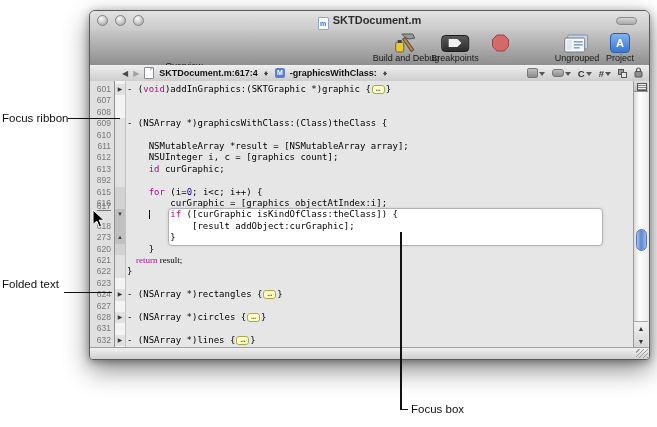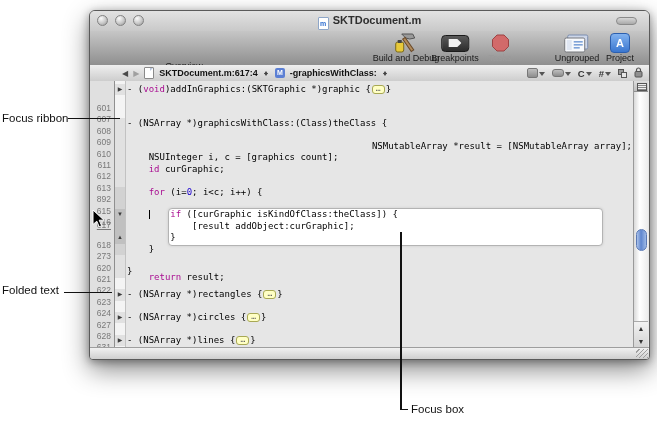--- a/index.html
+++ b/index.html
@@ -59,21 +59,21 @@
   .gicon{background:linear-gradient(#bfbfbf,#8d8d8d);border:1px solid #777;border-radius:2px;}
   .poplbl{font-weight:bold;font-size:9.5px;color:#333;}
   .dbl-sq{position:relative;width:9px;height:9px;}
   .dbl-sq i{position:absolute;width:6px;height:6px;border:1px solid #555;box-sizing:border-box;display:block;}
   .dbl-sq i.b{left:0;top:0;background:#9a9a9a;}
   .dbl-sq i.f{left:3px;top:3px;background:#e6e6e6;}
 
   
   .editor{position:absolute;left:0;top:70px;right:0;height:266px;background:#e6e6e6;}
   .gutter{position:absolute;left:0;top:0;width:25px;height:100%;background:#e0e0e0;border-right:1px solid #8f8f8f;box-sizing:border-box;}
-  .gutter-rows{position:absolute;left:0;top:3px;width:21px;height:100%;margin-top:19px;}
+  .gutter-rows{position:absolute;left:0;top:3px;width:21px;height:100%;}
   .gnum{position:absolute;width:100%;height:11.4px;line-height:11.4px;text-align:right;
         font-size:8.5px;color:#787878;font-family:"Liberation Sans",sans-serif;}
   .ribbon{position:absolute;left:25px;top:0;width:11px;height:100%;background:#f4f4f4;border-right:1px solid #c2c2c2;box-sizing:border-box;}
   .ribbon-layer{position:absolute;left:0;top:3px;width:10px;height:100%;}
   .band{position:absolute;left:0;width:100%;}
   .band.l1{background:#e1e1e1;}
   .band.l2{background:#d2d2d2;}
   .band.l3{background:#c0c0c0;}
   .rmark{position:absolute;left:0;width:100%;height:11.4px;line-height:11.4px;text-align:center;
          font-size:6px;color:#3c3c3c;cursor:pointer;}
@@ -113,21 +113,21 @@
   .cline{position:absolute;background:#111;z-index:40;pointer-events:none;}
 </style>
 </head>
 <body>
 
 <div class="canvas">
 
   <div class="callout" style="left:2px;top:112px;">Focus ribbon</div>
   <div class="cline" style="left:68px;top:117.5px;width:52px;height:1.5px;"></div>
 
-  <div class="callout" style="left:2px;top:284px;">Folded text</div>
+  <div class="callout" style="left:2px;top:278px;">Folded text</div>
   <div class="cline" style="left:64px;top:291.5px;width:48px;height:1.5px;"></div>
 
   <div class="cline" style="left:400px;top:232px;width:1.5px;height:178px;"></div>
   <div class="cline" style="left:400px;top:408.5px;width:8px;height:1.5px;"></div>
   <div class="callout" style="left:411px;top:403px;">Focus box</div>
 
   <div class="window">
 
     <div class="titlebar">
       <div class="lights">
@@ -283,30 +283,31 @@
           </div>
       </div>
       <div class="codearea">
         <div class="rows" id="rows">
           <div id="focus-box" style="top: 123.9px; height: 36.2px;"></div>
           <div id="caret" style="top: 126.4px; left: 21.68px;"></div>
         <div class="crow" style="top: 0px;"><span class="tk-p">- (</span><span class="tk-k">void</span><span class="tk-p">)addInGraphics:(SKTGraphic *)graphic {</span><span class="tk-e">…</span><span class="tk-p">}</span></div>
             <div class="crow" style="top: 11.4px;"></div>
             <div class="crow" style="top: 22.8px;"></div>
             <div class="crow" style="top: 34.2px;"><span class="tk-p">- (NSArray *)graphicsWithClass:(Class)theClass {</span></div>
-            <div class="crow" style="top: 57px; text-align: right;"><span class="tk-p">    NSMutableArray *result = [NSMutableArray array];</span></div>
+            <div class="crow" style="top: 57px;"><span class="tk-p">    NSMutableArray *result = [NSMutableArray array];</span></div>
             <div class="crow" style="top: 68.4px;"><span class="tk-p">    NSUInteger i, c = [graphics count];</span></div>
             <div class="crow" style="top: 79.8px;"><span class="tk-p">    </span><span class="tk-k">id</span><span class="tk-p"> curGraphic;</span></div>
             <div class="crow" style="top: 91.2px;"></div>
             <div class="crow" style="top: 102.6px;"><span class="tk-p">    </span><span class="tk-k">for</span><span class="tk-p"> (i=</span><span class="tk-n">0</span><span class="tk-p">; i&lt;c; i++) {</span></div>
+            <div class="crow" style="top: 114px;"><span class="tk-p">        curGraphic = [graphics objectAtIndex:i];</span></div>
             <div class="crow" style="top: 125.4px;"><span class="tk-p">        </span><span class="tk-k">if</span><span class="tk-p"> ([curGraphic isKindOfClass:theClass]) {</span></div>
             <div class="crow" style="top: 136.8px;"><span class="tk-p">            [result addObject:curGraphic];</span></div>
             <div class="crow" style="top: 148.2px;"><span class="tk-p">        }</span></div>
             <div class="crow" style="top: 159.6px;"><span class="tk-p">    }</span></div>
-            <div class="crow" style="top: 188px;"><span class="tk-p">    </span><span class="tk-k">return</span><span class="tk-p"> result;</span></div>
+            <div class="crow" style="top: 171px; font-family: Liberation Serif, serif;"><span class="tk-p">    </span><span class="tk-k">return</span><span class="tk-p"> result;</span></div>
             <div class="crow" style="top: 182.4px;"><span class="tk-p">}</span></div>
             <div class="crow" style="top: 193.8px;"></div>
             <div class="crow" style="top: 205.2px;"><span class="tk-p">- (NSArray *)rectangles {</span><span class="tk-e">…</span><span class="tk-p">}</span></div>
             <div class="crow" style="top: 216.6px;"></div>
             <div class="crow" style="top: 228px;"><span class="tk-p">- (NSArray *)circles {</span><span class="tk-e">…</span><span class="tk-p">}</span></div>
             <div class="crow" style="top: 239.4px;"></div>
             <div class="crow" style="top: 250.8px;"><span class="tk-p">- (NSArray *)lines {</span><span class="tk-e">…</span><span class="tk-p">}</span></div>
           </div>
       </div>
 

